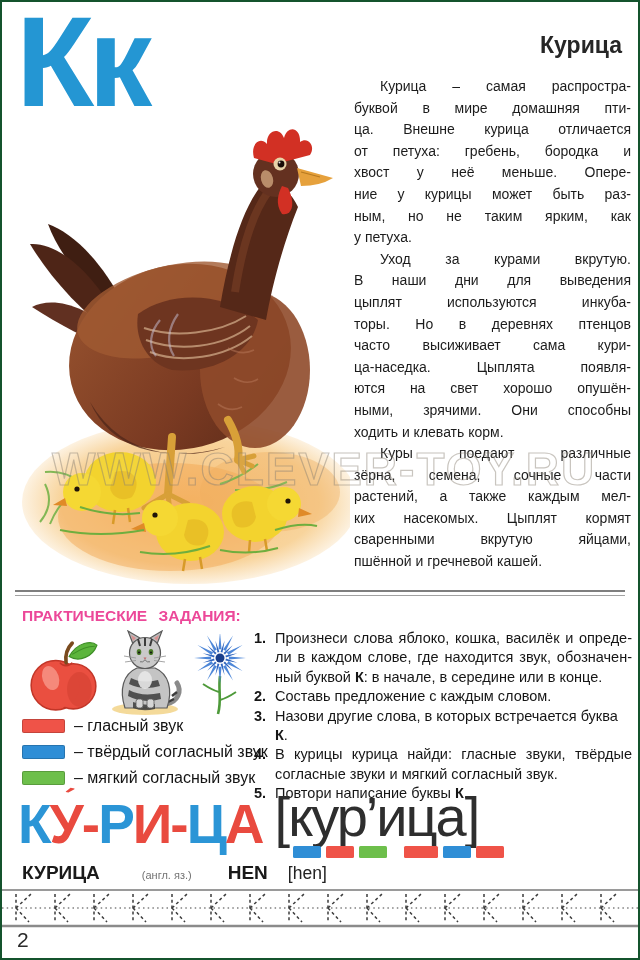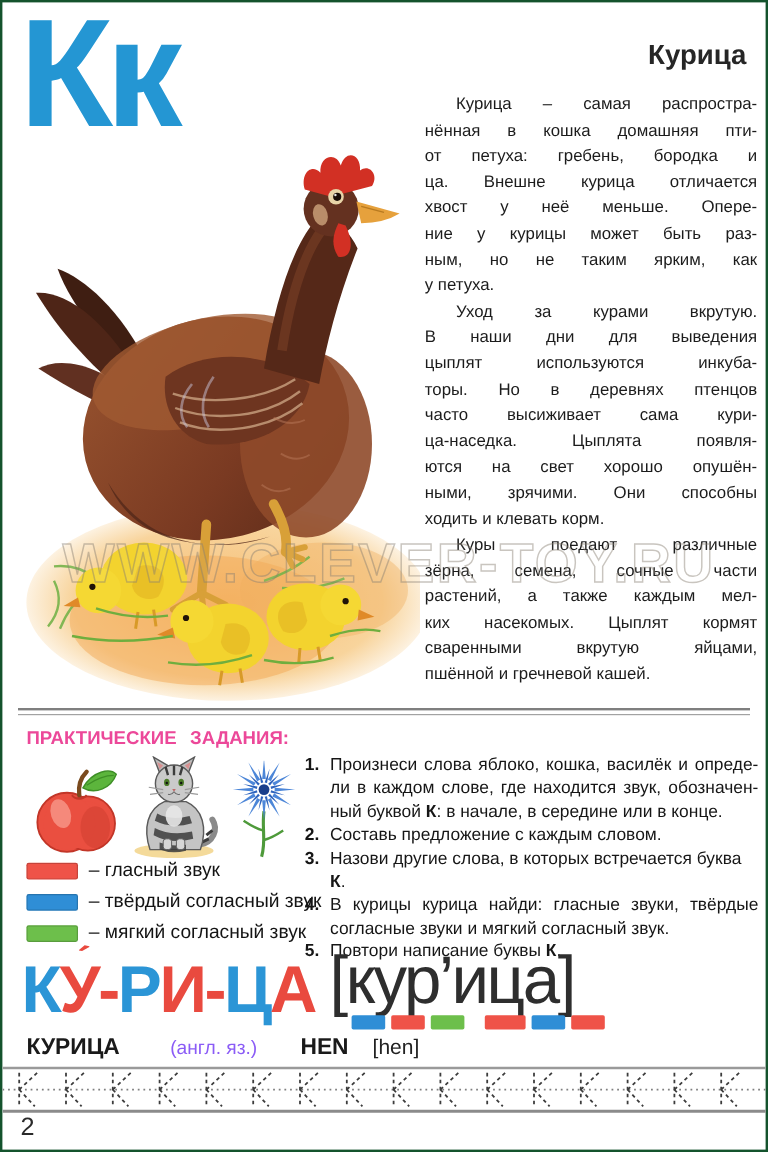--- a/index.html
+++ b/index.html
@@ -61,21 +61,21 @@
   .syl.c-red{color:#e94a3f;}
   .acc{position:absolute;top:-13px;left:13px;font-size:32px;line-height:1;transform:rotate(10deg);}
   .trans-wrap{margin-left:12px;}
   .trans{font-size:56px;line-height:0.95;letter-spacing:-2px;color:#2e2e2e;white-space:nowrap;}
   .bars{display:flex;margin-top:3px;margin-left:18px;}
   .sound-bar{height:12px;border-radius:1.5px;margin-right:5px;}
 
   
   .translation{position:absolute;left:20px;top:860px;display:flex;align-items:baseline;z-index:2;}
   .tr-word{font-size:19px;font-weight:bold;color:#1a1a1a;}
-  .tr-note{font-size:16px;margin-left:42px;color:#8b5cf6;}
+  .tr-note{font-size:11px;margin-left:42px;color:#737373;}
   .tr-en{font-size:19px;font-weight:bold;margin-left:36px;color:#1a1a1a;}
   .tr-ipa{font-size:17.5px;margin-left:20px;color:#222;}
 
   
   .tracing{position:absolute;left:0;top:886px;width:640px;height:40px;z-index:2;}
   .tracing svg{display:block;width:640px;height:40px;}
 
   .page-num{position:absolute;left:15px;top:926px;font-size:21px;color:#2a2a2a;z-index:2;}
 </style>
 </head>
@@ -195,23 +195,23 @@
         <path d="M255,478 q25,-8 42,-4"></path>
       <path d="M60,455 q30,10 60,6"></path>
     </g>
   </svg>
 
   <div class="watermark">WWW.CLEVER-TOY.RU</div>
 
   <div class="article">
       <div class="para">
         <div class="line first just">Курица – самая распростра-</div>
-        <div class="line just">нённая в кошка домашняя пти-</div>
+        <div class="line just">буквой в мире домашняя пти-</div>
+        <div class="line just">ца. Внешне курица отличается</div>
         <div class="line just">от петуха: гребень, бородка и</div>
-        <div class="line just">ца. Внешне курица отличается</div>
         <div class="line just">хвост у неё меньше. Опере-</div>
         <div class="line just">ние у курицы может быть раз-</div>
         <div class="line just">ным, но не таким ярким, как</div>
         <div class="line">у петуха.</div>
       </div>
       <div class="para">
         <div class="line first just">Уход за курами вкрутую.</div>
         <div class="line just">В наши дни для выведения</div>
         <div class="line just">цыплят используются инкуба-</div>
         <div class="line just">торы. Но в деревнях птенцов</div>

